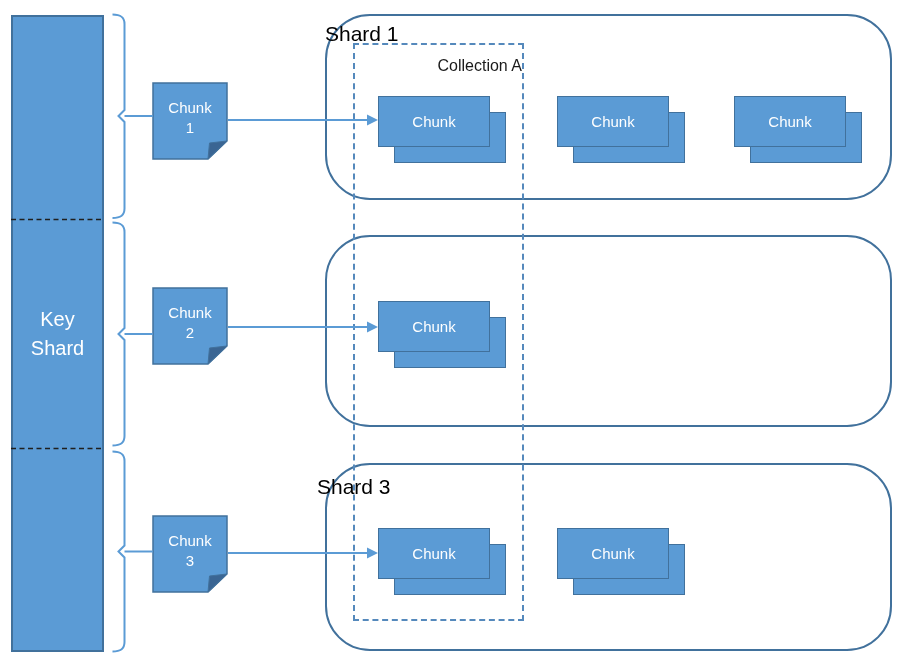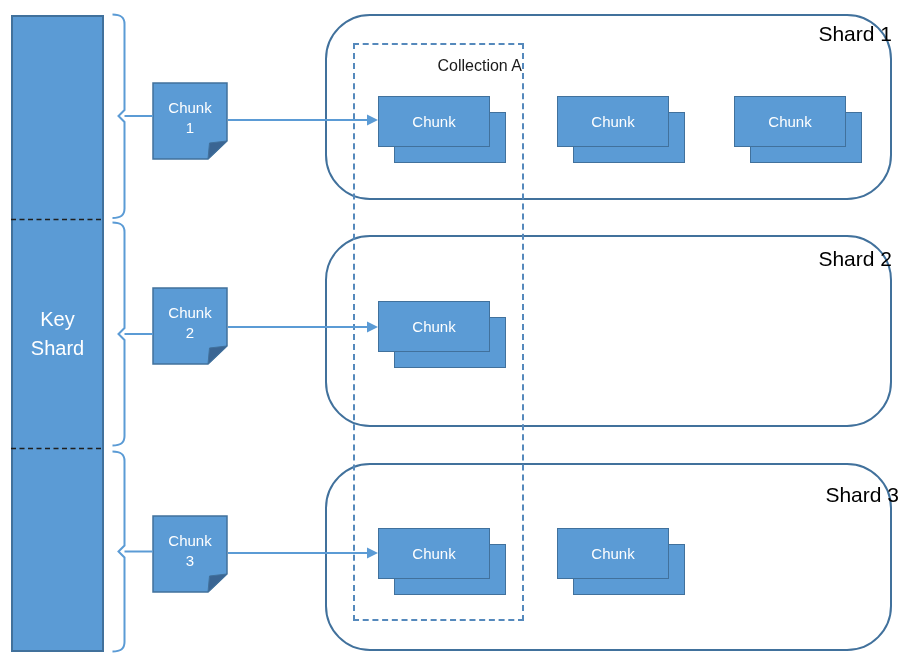--- a/index.html
+++ b/index.html
@@ -14,21 +14,21 @@
     display:flex;flex-direction:column;align-items:center;justify-content:center;
     color:#ffffff;font-size:20px;line-height:29px;z-index:2;text-align:right;
   }
   
   .shard{
     position:absolute;left:325px;width:567px;
     border:2px solid #41719C;border-radius:45px;box-sizing:border-box;
     background:transparent;z-index:2;
   }
   .shard-title{
-    position:absolute;left:0;right:0;text-align:right;
+    position:absolute;left:0;right:0;text-align:left;
     color:#000000;font-size:21px;z-index:3;
   }
   
   .collection{
     position:absolute;left:353px;top:43px;width:171px;height:578px;
     border:2px dashed #5589BC;box-sizing:border-box;z-index:4;
   }
   .collection-label{
     position:absolute;left:0;right:0;top:12px;text-align:right;
     color:#1a1a1a;font-size:16px;
@@ -64,24 +64,23 @@
 
   <div class="keyspace">
     <span>Key</span>
     <span>Shard</span>
   </div>
 
   <div class="shard" style="top:14px;height:186px;"></div>
   <div class="shard-title" style="left:325px;width:567px;top:22px;">Shard 1</div>
 
   <div class="shard" style="top:235px;height:192px;"></div>
-  <div class="shard-title" style="left:325px;width:567px;top:247px;">Shard 2</div>
 
   <div class="shard" style="top:463px;height:188px;"></div>
-  <div class="shard-title" style="left:332px;width:567px;top:475px;margin-top:8px;">Shard 3</div>
+  <div class="shard-title" style="left:317px;width:567px;top:475px;">Shard 3</div>
 
   <div class="collection">
     <div class="collection-label">Collection A</div>
   </div>
 
   <div class="stack" style="left:378px;top:96px;">
     <div class="back"></div>
     <div class="front">Chunk</div>
   </div>
   <div class="stack" style="left:557px;top:96px;">

